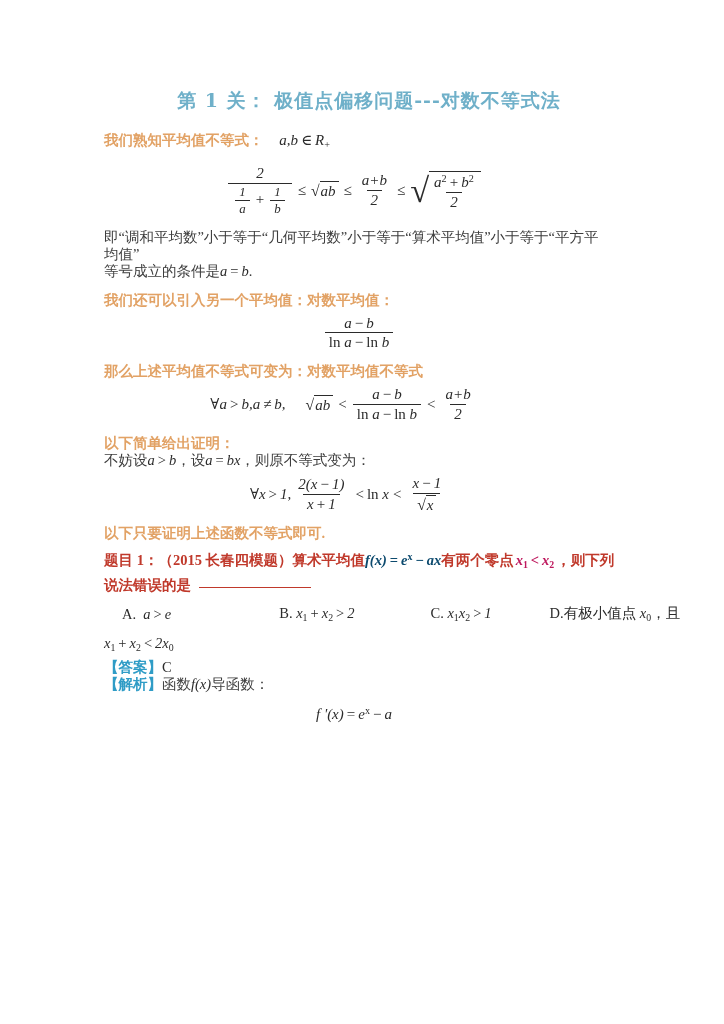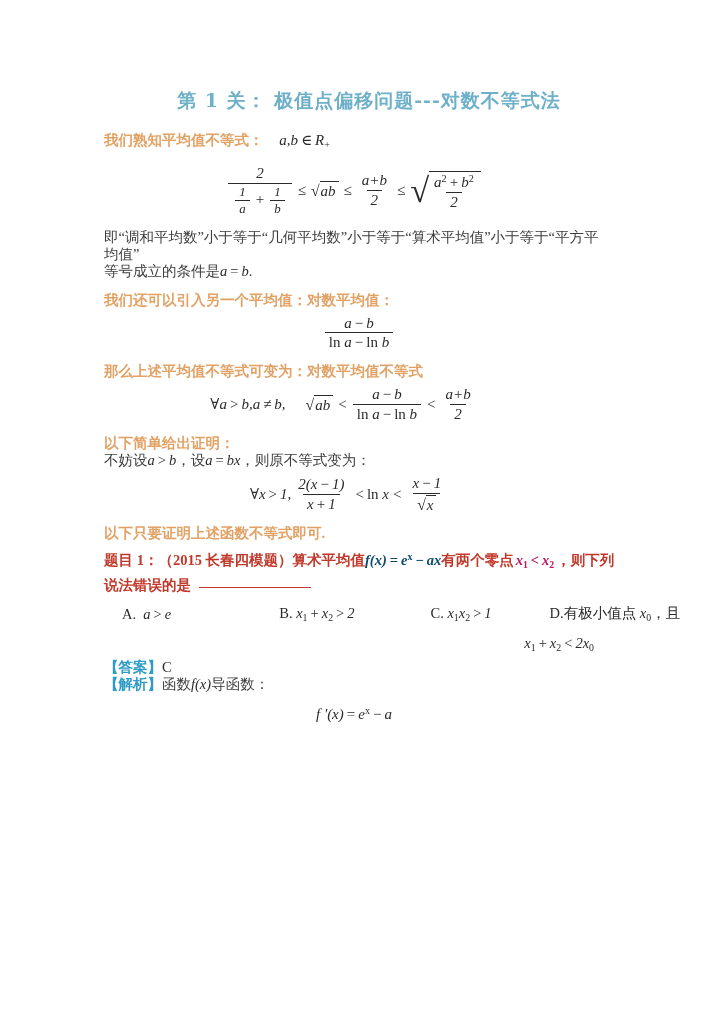--- a/index.html
+++ b/index.html
@@ -123,21 +123,21 @@
     color: #2b2b2b;
     margin-top: 10px;
   }
   .opt { white-space: nowrap; }
   .opt-a { margin-left: 18px; }
   .opt-b { margin-left: 108px; }
   .opt-c { margin-left: 76px; }
   .opt-d { margin-left: 58px; }
   .opt-label { font-style: normal; }
   .opt-cont {
-    text-align: right;
+    text-align: left;
     font-size: 14.5px;
     color: #2b2b2b;
     margin-top: 12px;
     padding-right: 30px;
   }
 </style>
 </head>
 <body>
 
 <div class="page">

